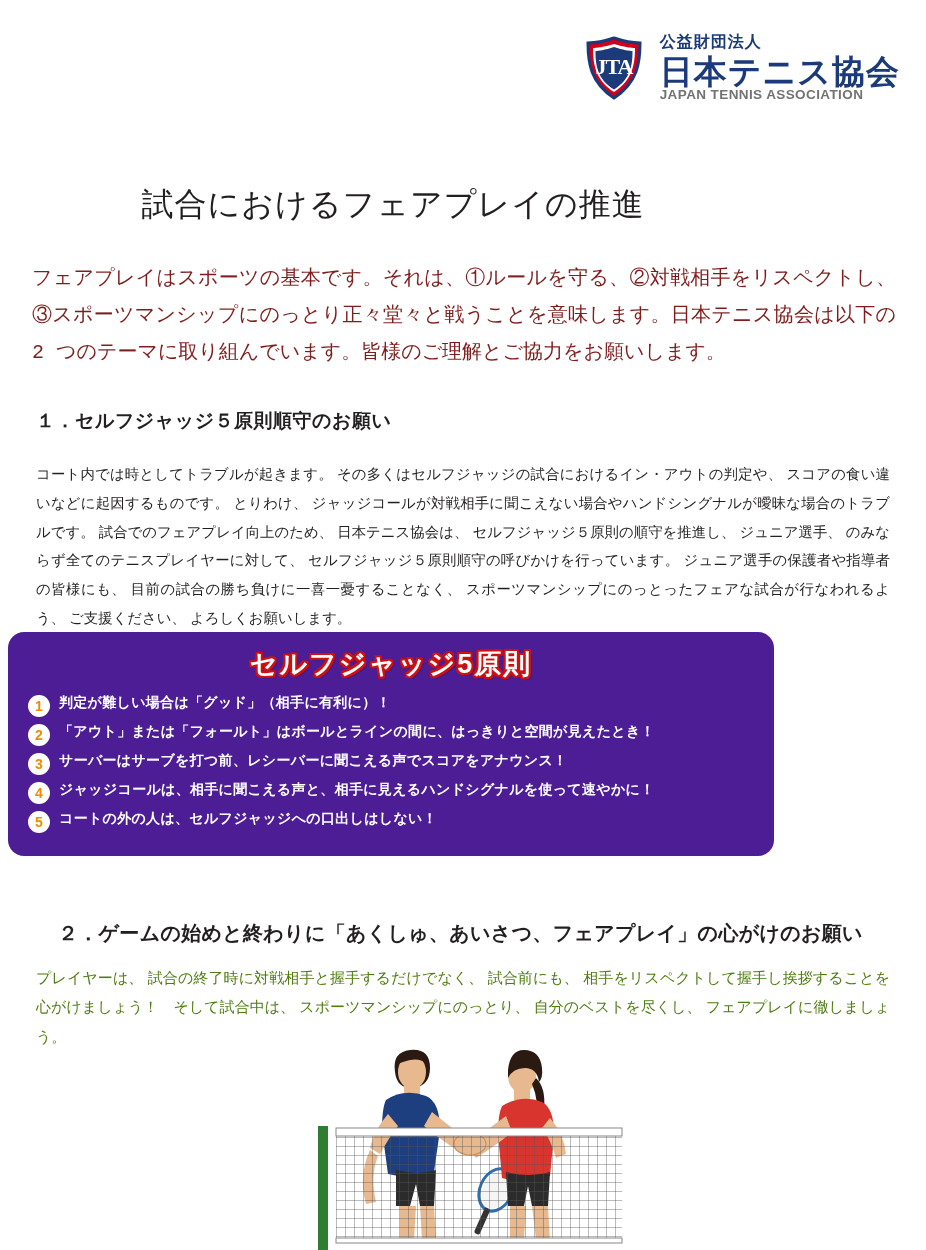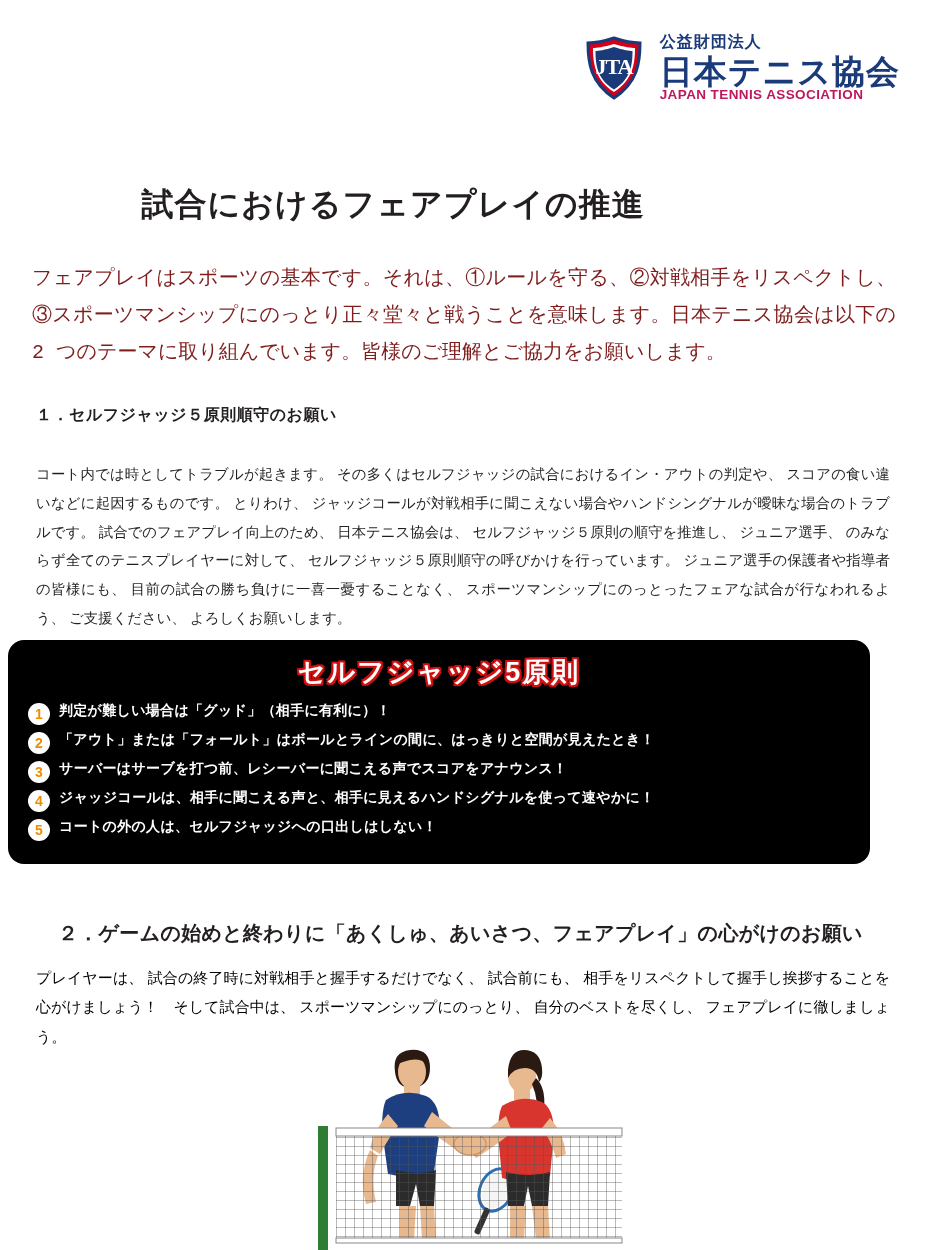--- a/index.html
+++ b/index.html
@@ -48,32 +48,32 @@
   .logo-main {
     font-size: 33px;
     font-weight: bold;
     letter-spacing: 1px;
     color: #1b3a7a;
   }
   .logo-sub {
     font-size: 13.5px;
     font-weight: bold;
     letter-spacing: 0.4px;
-    color: #be185d;
+    color: #737373;
   }
 
   
   .doc-title {
     position: absolute;
     top: 162px;
     left: 0;
     width: 786px;
     text-align: center;
     font-size: 32px;
-    font-weight: bold;
+    font-weight: normal;
     letter-spacing: 1px;
     color: #231f20;
   }
 
   
   .intro {
     position: absolute;
     top: 240px;
     left: 32px;
     width: 864px;
@@ -82,47 +82,46 @@
     text-align: justify;
     color: #7f1d1d;
     font-family: Liberation Mono, monospace;
   }
 
   
   .sec1-head {
     position: absolute;
     top: 392px;
     left: 36px;
-    font-size: 16px;
+    font-size: 19px;
     color: #231f20;
     letter-spacing: 0.5px;
   }
   .sec1-body {
     position: absolute;
     top: 436px;
     left: 36px;
     width: 854px;
     font-size: 14.4px;
     line-height: 2.0;
     text-align: justify;
     color: #231f20;
     margin-top: 24px;
   }
 
   
   .green-box {
     position: absolute;
     top: 632px;
     left: 8px;
-    width: 862px;
+    width: 766px;
     height: 224px;
-    background: #000000;
+    background: #4c1d95;
     border-radius: 16px;
     box-sizing: border-box;
-    margin-top: 8px;
   }
   .green-title {
     text-align: center;
     font-size: 27px;
     font-weight: bold;
     color: #ffffff;
     letter-spacing: 2px;
     margin-top: 14px;
     text-shadow:
        2px  0 #d01010, -2px  0 #d01010,
@@ -171,21 +170,21 @@
     letter-spacing: 0.3px;
   }
   .sec2-body {
     position: absolute;
     top: 948px;
     left: 36px;
     width: 854px;
     font-size: 15px;
     line-height: 1.95;
     text-align: justify;
-    color: #000000;
+    color: #4d7c0f;
   }
 
   
   .illustration {
     position: absolute;
     top: 1020px;
     left: 300px;
     width: 340px;
     height: 230px;
   }

